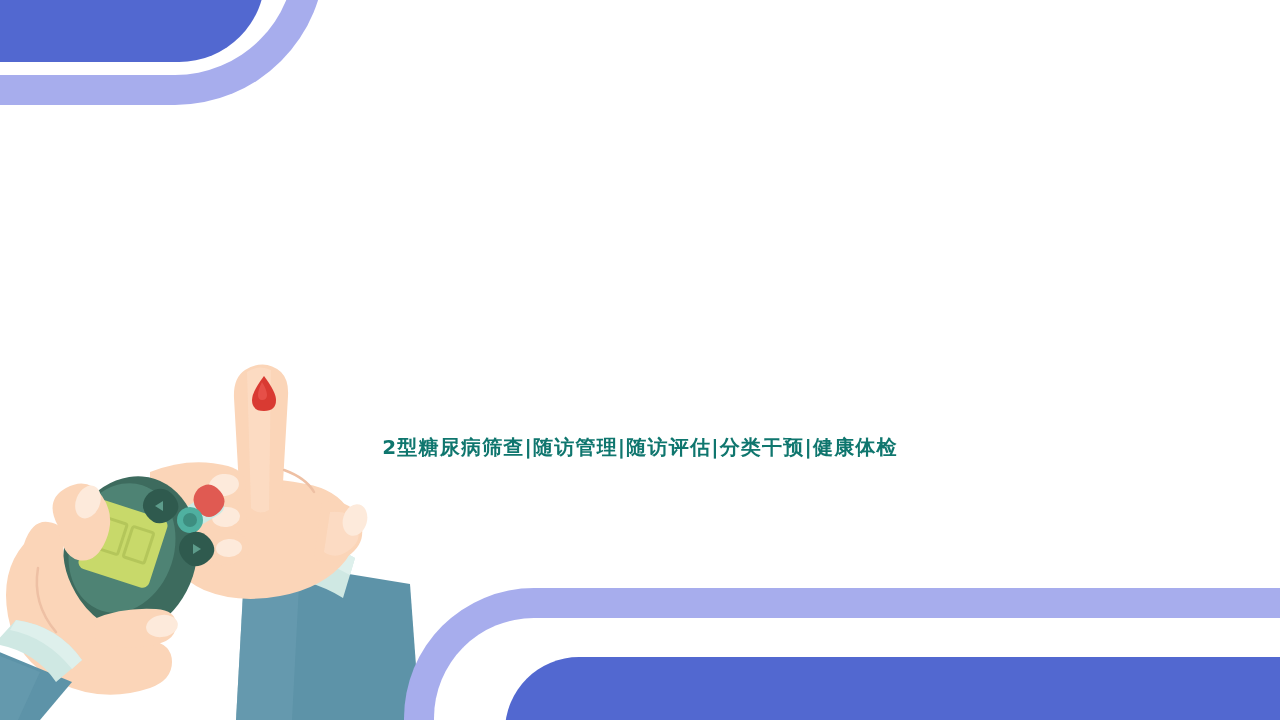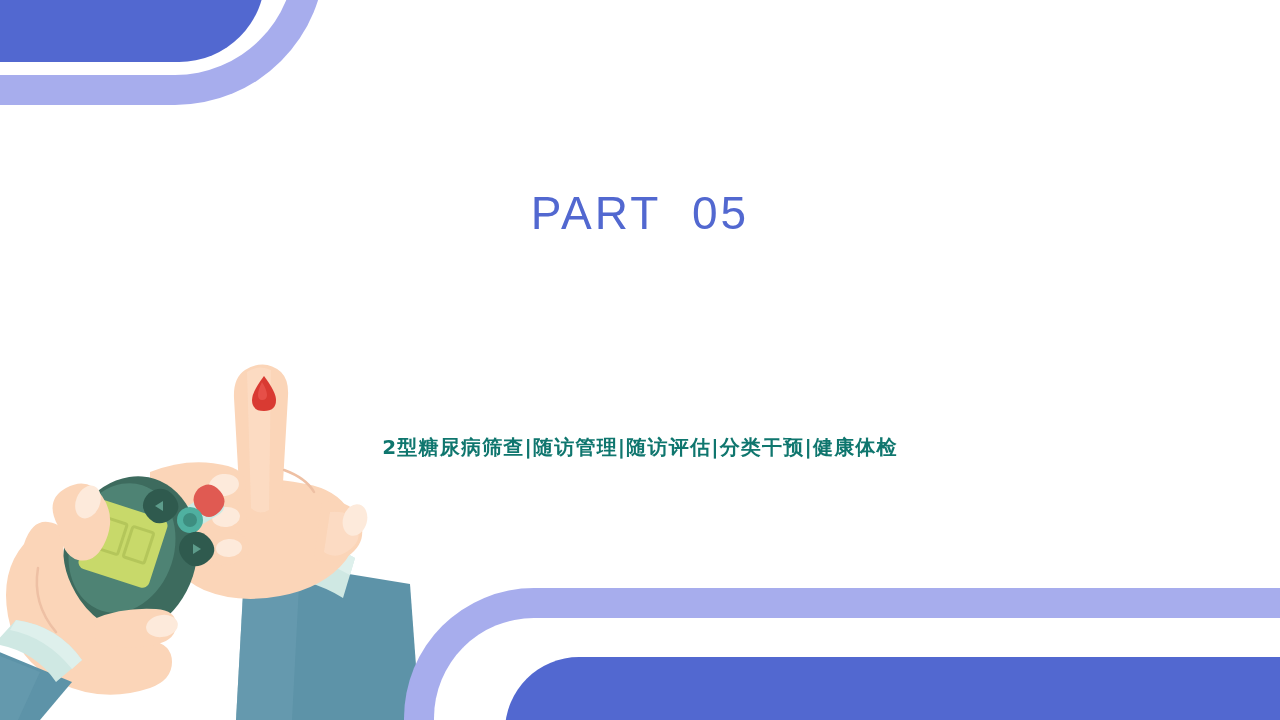--- a/index.html
+++ b/index.html
@@ -205,16 +205,15 @@
       <path d="M-10 300 L40 320 L18 368 L-10 368 Z" fill="#6c9fb2" opacity="0.5"></path>
 
       <path d="M16 268 q42 6 66 40 l-26 22 q-22 -32 -62 -38 z" fill="#cfe8e3"></path>
       <path d="M16 268 q42 6 66 40 l-10 9 q-26 -32 -62 -39 z" fill="#def0ec"></path>
     </g>
   </svg>
 
   <div class="deco br-arc"></div>
   <div class="deco br-block"></div>
 
-  <div class="part-label">PART  05</div>
   <div class="subtitle">2型糖尿病筛查|随访管理|随访评估|分类干预|健康体检</div>
 
 </div>
 
 </body></html>

